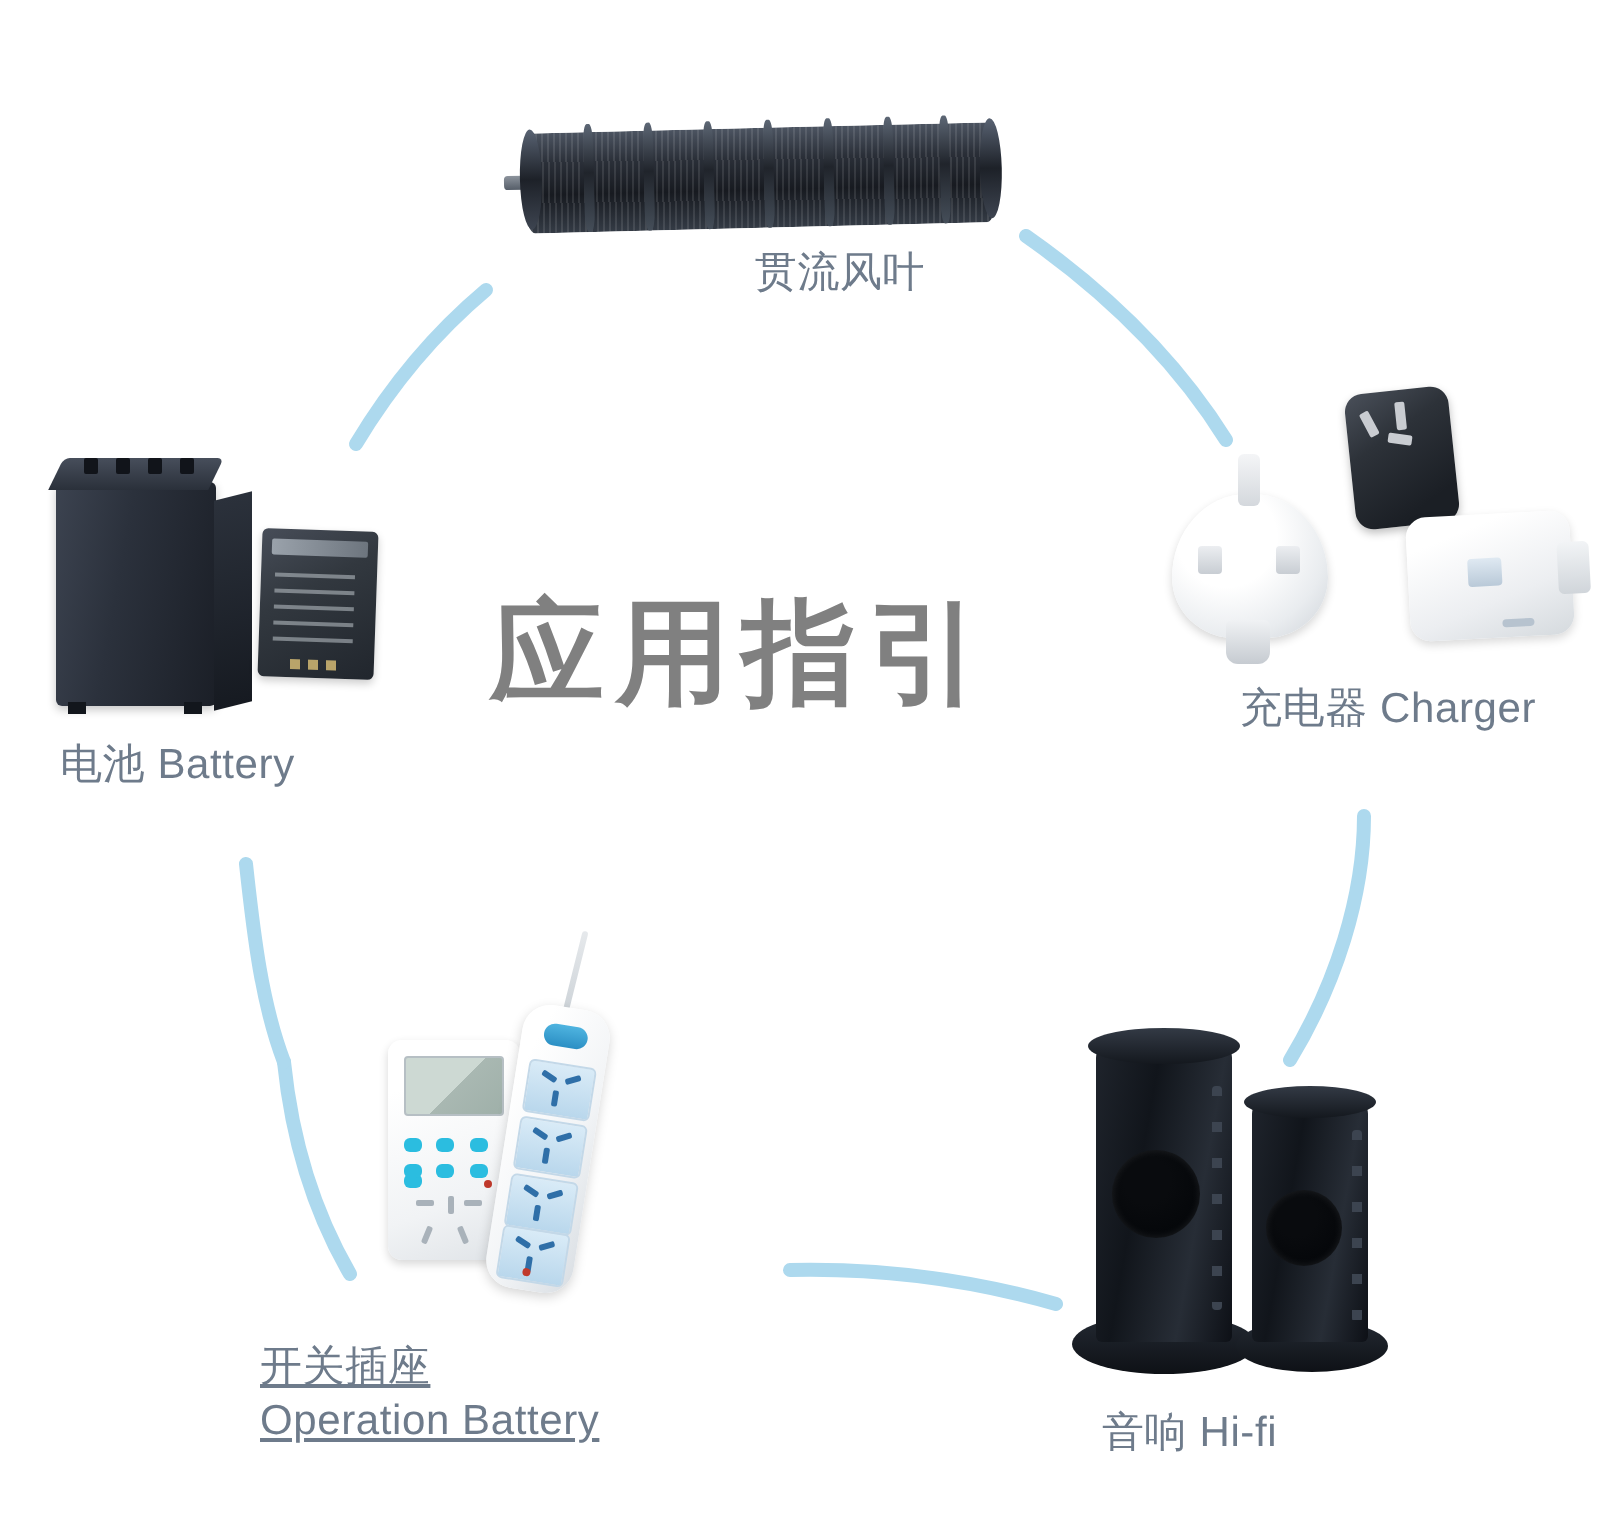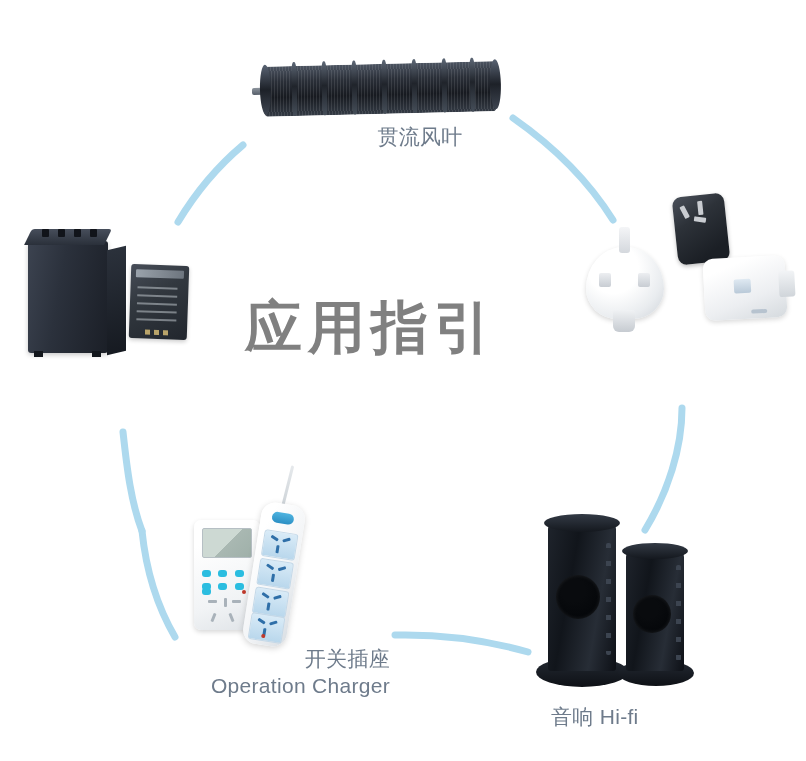--- a/index.html
+++ b/index.html
@@ -446,20 +446,21 @@
       <span class="sidepin l"></span>
       <span class="sidepin r"></span>
       <span class="foot"></span>
     </div>
     <div class="plug-white-sq">
       <span class="badge"></span>
       <span class="prong"></span>
       <span class="slot"></span>
     </div>
   </div>
+  <div class="node-label inline" style="left:620px; top:341px;"><span class="cn">充电器</span>&nbsp;<span class="en">Charger</span></div>
 
   <div class="product" id="hifi-art">
     <div class="spk-base big"></div>
     <div class="spk-base small"></div>
     <div class="spk big"></div>
     <div class="spk small"></div>
     <div class="spk-top big"></div>
     <div class="spk-top small"></div>
     <div class="spk-hole big"></div>
     <div class="spk-hole small"></div>
@@ -512,23 +513,23 @@
         <span class="pin pc"></span>
       </div>
       <div class="strip-socket" style="top:112px;">
         <span class="pin pa"></span>
         <span class="pin pb"></span>
         <span class="pin pc"></span>
       </div>
       <span class="strip-led"></span>
     </div>
   </div>
-  <div class="node-label" style="left:130px; top:645px; width:260px; text-align:right;">
+  <div class="node-label" style="left:130px; top:670px; width:260px; text-align:left;text-decoration:underline;">
     <span class="cn">开关插座</span>
-    <span class="en">Operation Charger</span>
+    <span class="en">Operation Battery</span>
   </div>
 
   <div class="product" id="battery-art">
     <div class="bat-big">
       <span class="top"></span>
       <span class="side"></span>
       <span class="bat-notch" style="left:14px;"></span>
       <span class="bat-notch" style="left:30px;"></span>
       <span class="bat-notch" style="left:46px;"></span>
       <span class="bat-notch" style="left:62px;"></span>
@@ -538,14 +539,15 @@
     <div class="bat-small">
       <span class="bat-label"></span>
       <span class="bat-text" style="top:22px;"></span>
       <span class="bat-text" style="top:30px;"></span>
       <span class="bat-text" style="top:38px;"></span>
       <span class="bat-text" style="top:46px;"></span>
       <span class="bat-text" style="top:54px;"></span>
       <span class="bat-contacts"></span>
     </div>
   </div>
+  <div class="node-label inline" style="left:30px; top:369px;"><span class="cn">电池</span>&nbsp;<span class="en">Battery</span></div>
 
 </div>
 
 </body></html>

